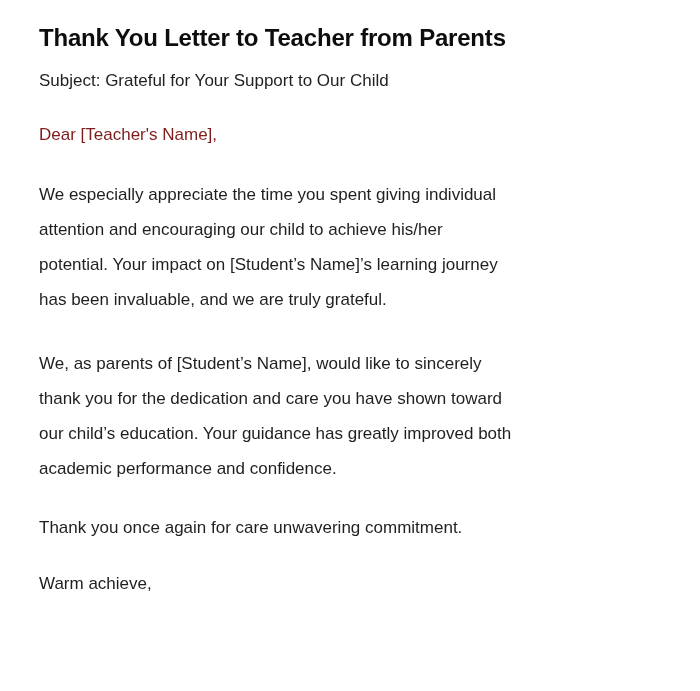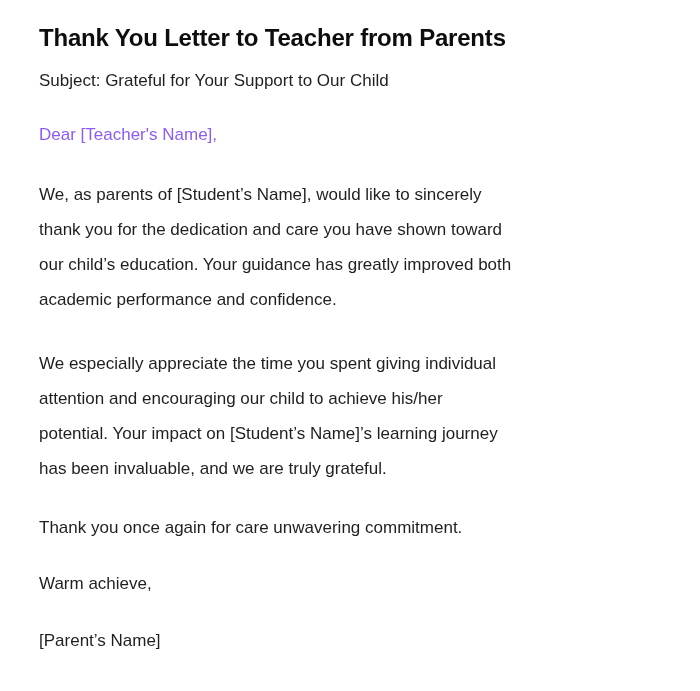--- a/index.html
+++ b/index.html
@@ -37,21 +37,21 @@
     margin: 14px 0 13px 0;
     font-size: 17px;
     line-height: 26px;
     color: #1f1f1f;
   }
 
   .letter-salutation {
     margin: 28px 0 0 0;
     font-size: 17px;
     line-height: 26px;
-    color: #8b5cf6;
+    color: #7f1d1d;
   }
 
   .letter-para {
     margin: 29px 0 0 0;
     font-size: 17px;
     line-height: 35px;
     color: #1f1f1f;
     max-width: 605px;
   }
 
@@ -80,23 +80,22 @@
 <body>
 
 <div class="letter">
 
   <h1 class="letter-title">Thank You Letter to Teacher from Parents</h1>
 
   <p class="letter-subject">Subject: Grateful for Your Support to Our Child</p>
 
   <p class="letter-salutation">Dear [Teacher's Name],</p>
 
+  <p class="letter-para">We especially appreciate the time you spent giving individual attention and encouraging our child to achieve his/her potential. Your impact on [Student’s Name]’s learning journey has been invaluable, and we are truly grateful.</p>
+
   <p class="letter-para">We, as parents of [Student’s Name], would like to sincerely thank you for the dedication and care you have shown toward our child’s education. Your guidance has greatly improved both academic performance and confidence.</p>
-
-  <p class="letter-para">We especially appreciate the time you spent giving individual attention and encouraging our child to achieve his/her potential. Your impact on [Student’s Name]’s learning journey has been invaluable, and we are truly grateful.</p>
 
   <p class="letter-closing-line">Thank you once again for care unwavering commitment.</p>
 
   <p class="letter-signoff">Warm achieve,</p>
 
-  <p class="letter-signature">[Parent’s Name]</p>
 
 </div>
 
 </body></html>

